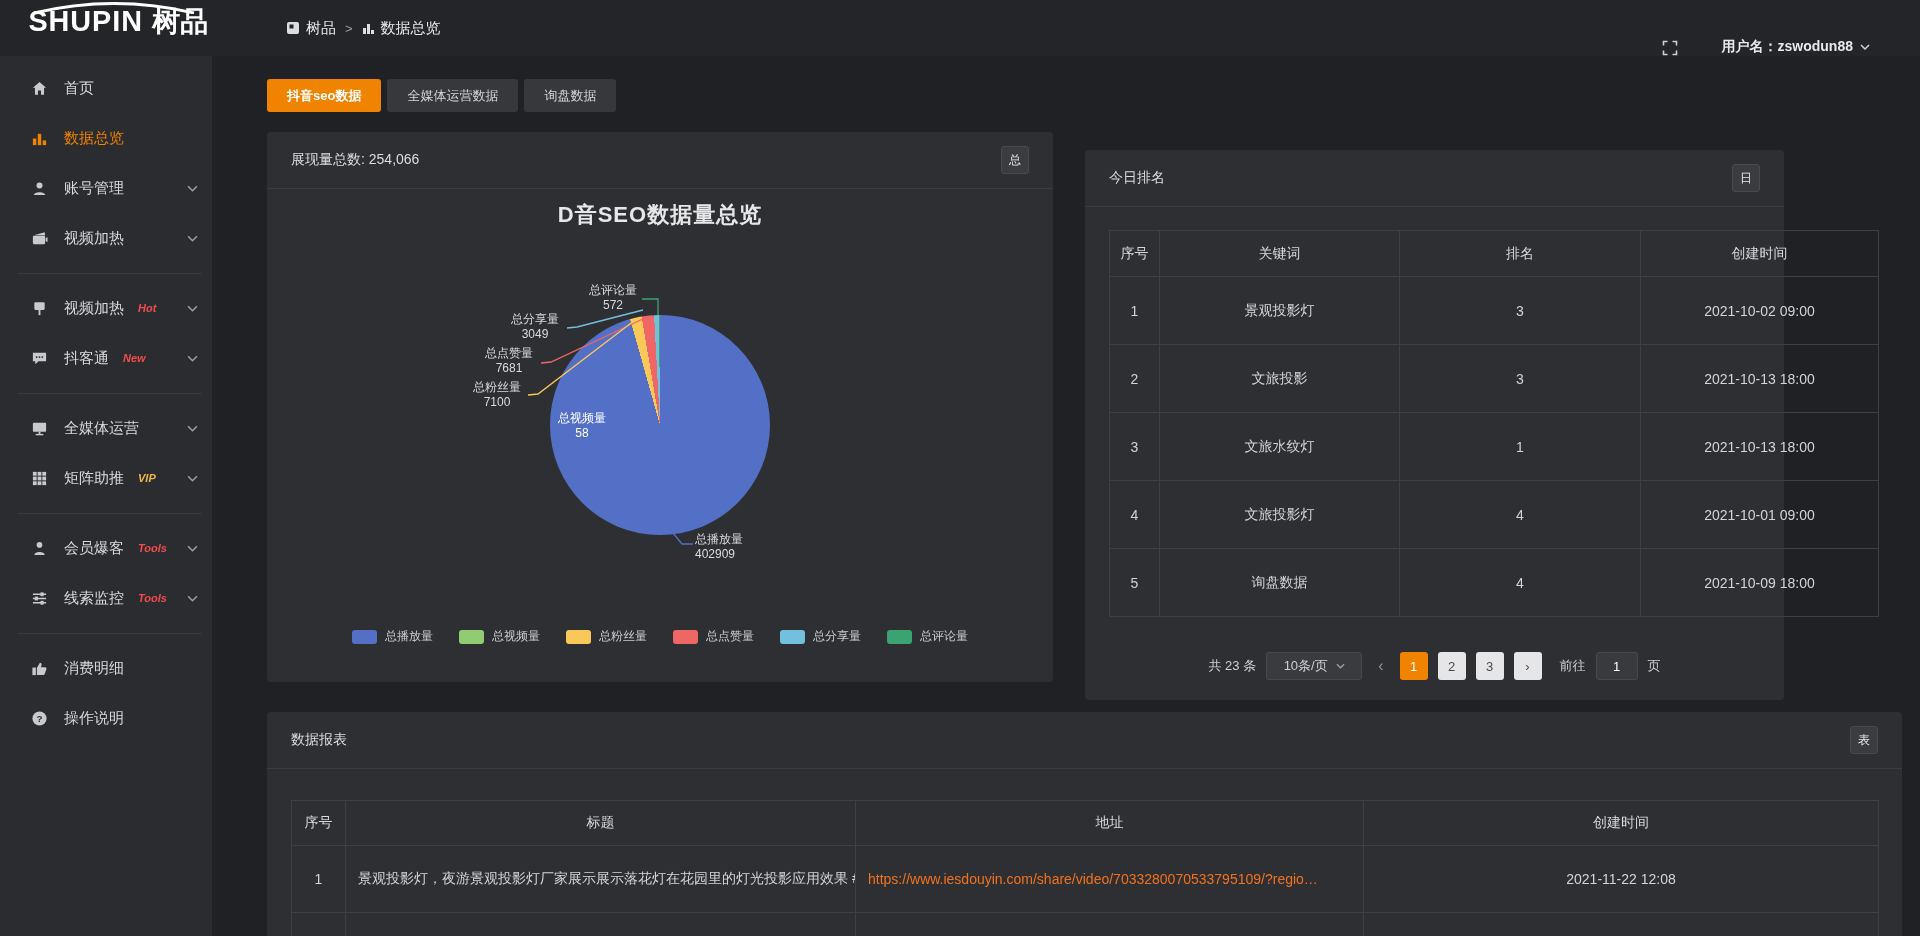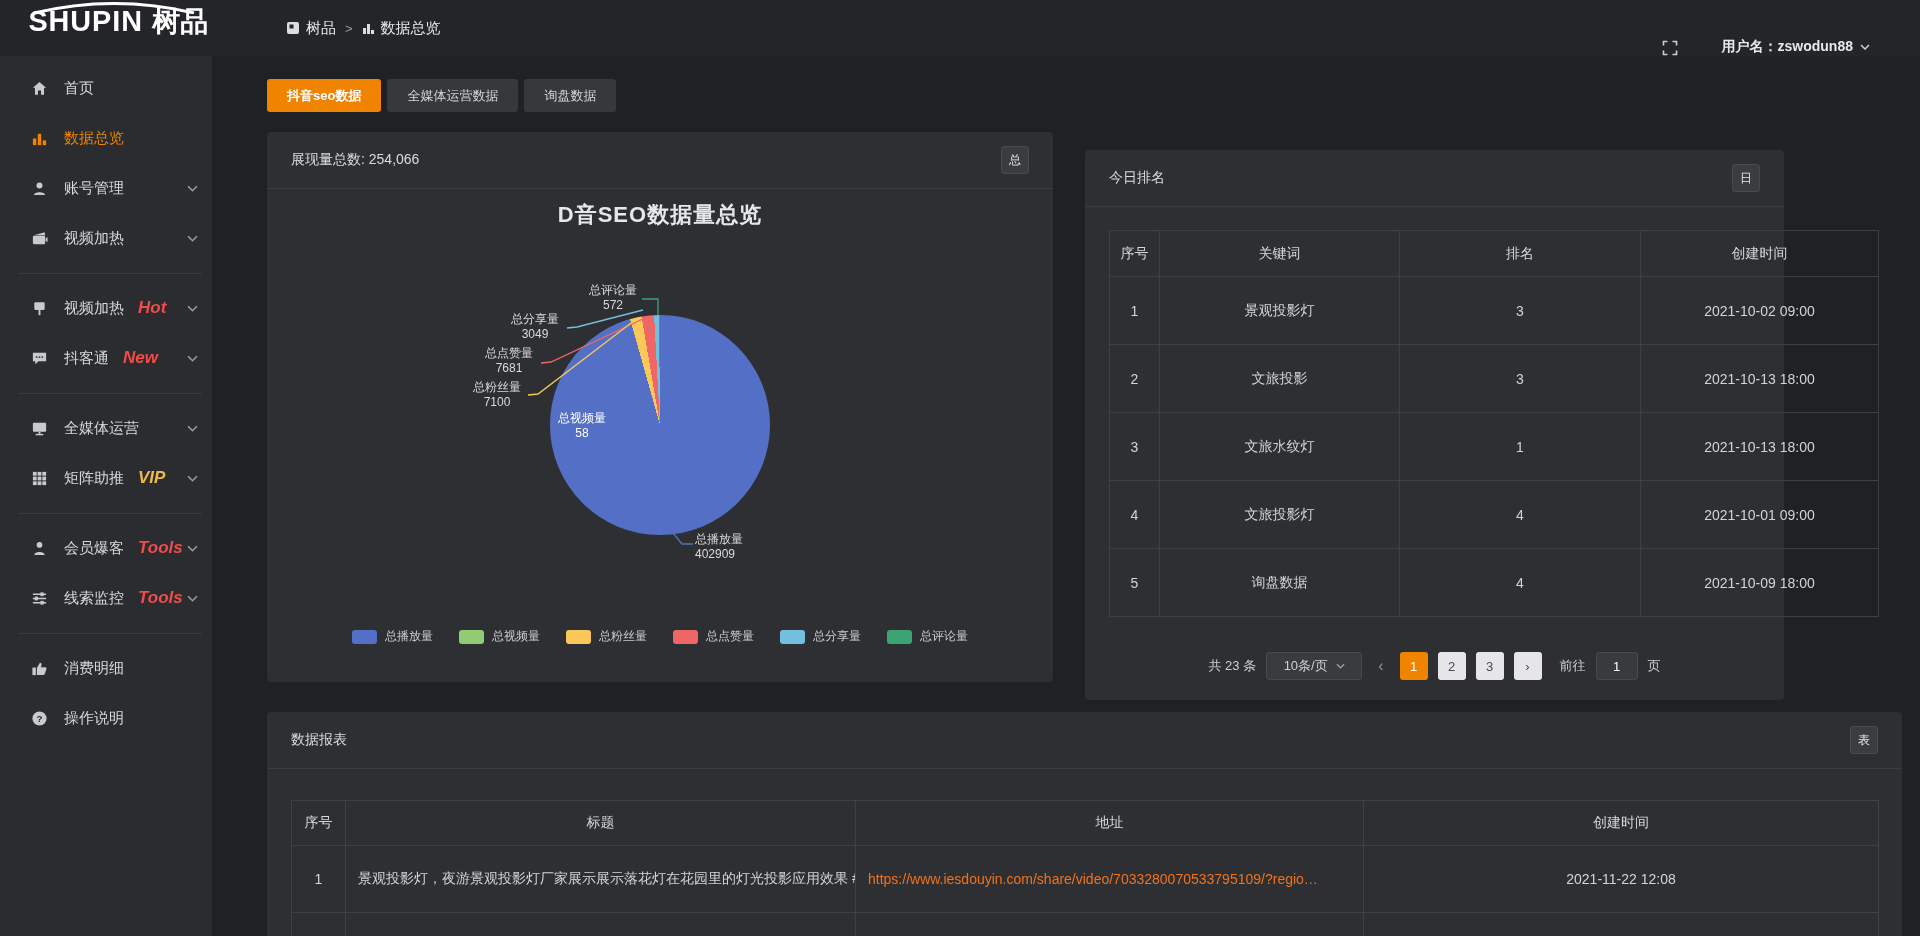--- a/index.html
+++ b/index.html
@@ -17,21 +17,21 @@
   .crumb-item { display:flex; align-items:center; gap:6px; cursor:pointer; }
   .topbar-right { position:absolute; right:50px; top:0; height:56px; display:flex; align-items:flex-end; gap:44px;font-weight:bold; }
   .username { display:flex; align-items:center; gap:7px; font-size:14px; color:#e8e9eb; }
 
   
   .sidebar { position:absolute; left:0; top:56px; width:212px; height:880px; background:#2b2c2f; padding-top:7px; }
   .side-item { height:50px; display:flex; align-items:center; padding:0 14px 0 30px; cursor:pointer; position:relative; }
   .side-item .sicon { width:18px; height:18px; display:flex; align-items:center; justify-content:center; flex:none; }
   .side-item .slabel { font-size:15px; color:#d7d8db; margin-left:16px; white-space:nowrap; }
   .side-item.active .slabel { color:#f08300; }
-  .side-item .sbadge { font-size:17px; font-weight:bold; font-style:italic; margin-left:14px; }
+  .side-item .sbadge { font-size:11px; font-weight:bold; font-style:italic; margin-left:14px; }
   .sbadge.red { color:#f24b4b; } .sbadge.gold { color:#f0b84b; }
   .side-item .schev { margin-left:auto; }
   .side-divider { height:20px; position:relative; }
   .side-divider::after { content:""; position:absolute; left:18px; right:10px; top:10px; border-top:1px solid #3a3b3f; }
 
   
   .tabs { position:absolute; left:267px; top:79px; display:flex; gap:6px; }
   .tab { height:33px; padding:0 20px; display:flex; align-items:center; border-radius:3px; font-size:13px;
     background:#37383c; color:#d5d6d8; cursor:pointer; }
   .tab.active { background:#f08300; color:#fff; font-weight:bold; }

